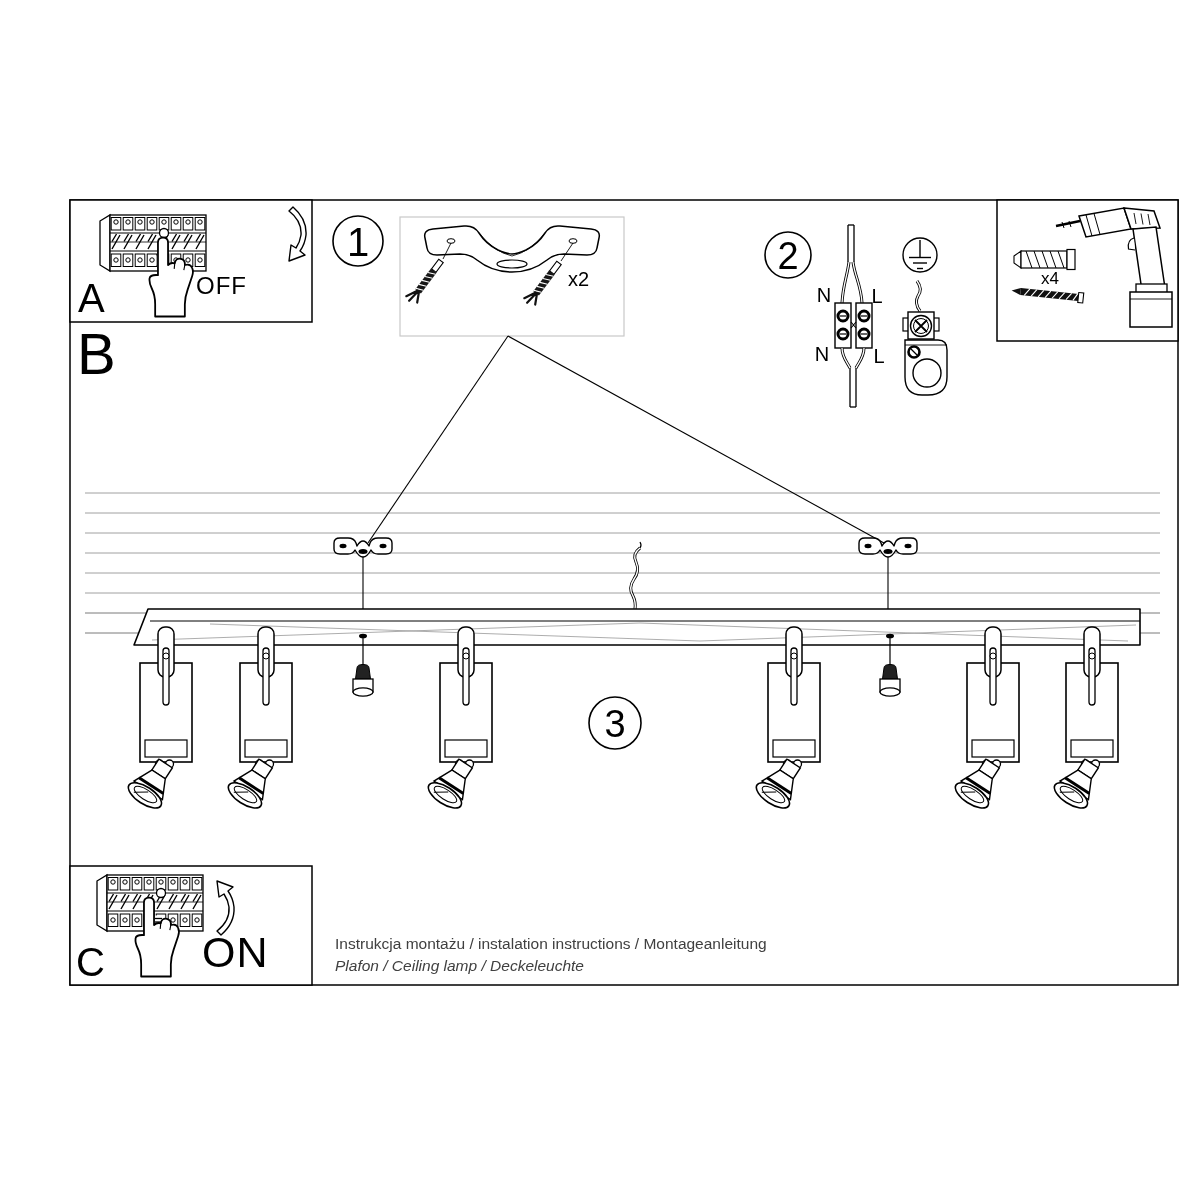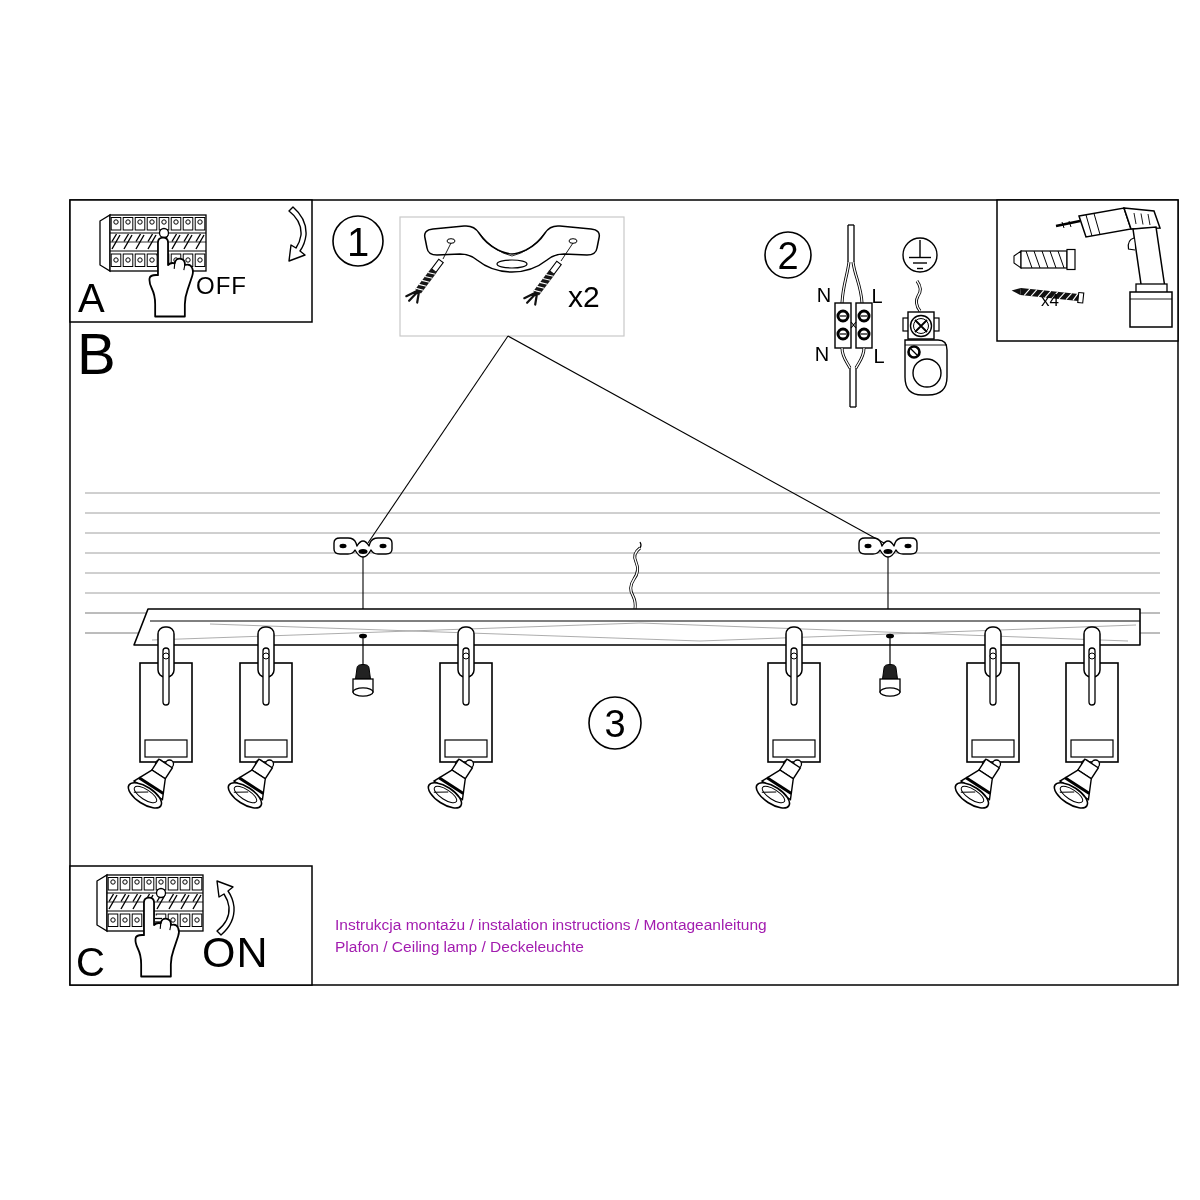--- a/index.html
+++ b/index.html
@@ -10,30 +10,30 @@
   .ctr{text-align:center;}
   #label-a{left:78px;top:276px;font-size:40px;}
   #label-b{left:77px;top:320px;font-size:58px;}
   #label-c{left:76px;top:940px;font-size:40px;}
   #off-label{left:196px;top:272px;font-size:24px;letter-spacing:1px;}
   #on-label{left:202px;top:928px;font-size:43px;letter-spacing:1px;}
   .circle-num{width:56px;height:50px;line-height:50px;}
   #num-1{left:330px;top:217px;font-size:40px;}
   #num-2{left:760px;top:231px;font-size:38px;}
   #num-3{left:587px;top:699px;font-size:38px;}
-  #x2-label{left:568px;top:280px;font-size:30px;text-align:center;}
-  #x4-label{left:1041px;top:269px;font-size:17px;margin-top:22px;}
+  #x2-label{left:568px;top:268px;font-size:20px;text-align:center;}
+  #x4-label{left:1041px;top:269px;font-size:17px;}
   .wire-lab{width:26px;font-size:20px;}
   #n-top{left:811px;top:284px;}
   #l-top{left:864px;top:285px;}
   #n-bottom{left:809px;top:343px;}
   #l-bottom{left:866px;top:345px;}
-  .footer-line{left:335px;font-size:15.5px;color:#a21caf;}
+  .footer-line{left:335px;font-size:15.5px;color:#404040;margin-top:19px;}
   #footer-1{top:916px;}
-  #footer-2{top:938px;}
+  #footer-2{top:938px;font-style:italic;}
 </style>
 </head>
 <body>
 
 <div id="sheet">
 
 <svg id="artwork" width="1200" height="1200" viewBox="0 0 1200 1200" xmlns="http://www.w3.org/2000/svg" xmlns:xlink="http://www.w3.org/1999/xlink">
   <defs>
 
     <g id="bmod">

